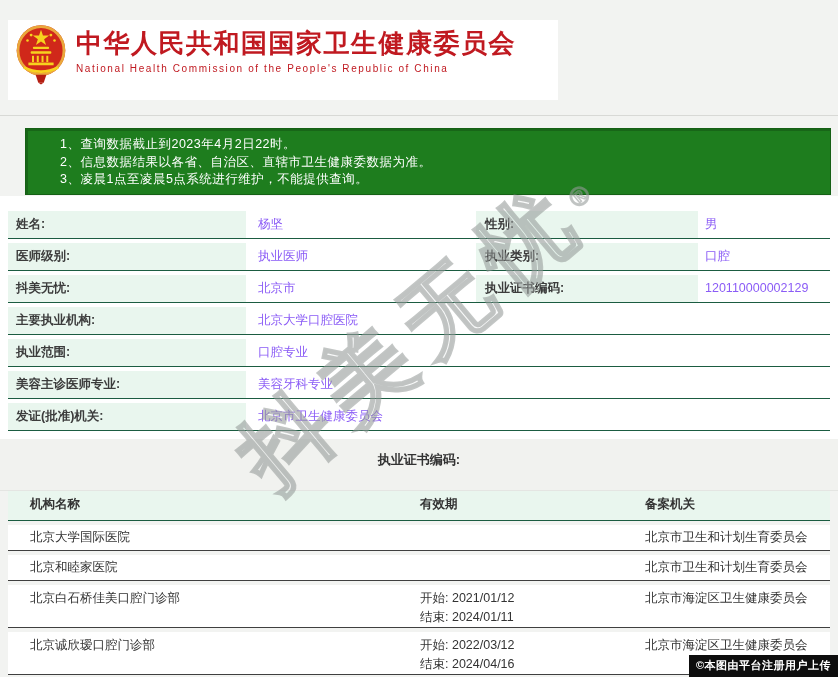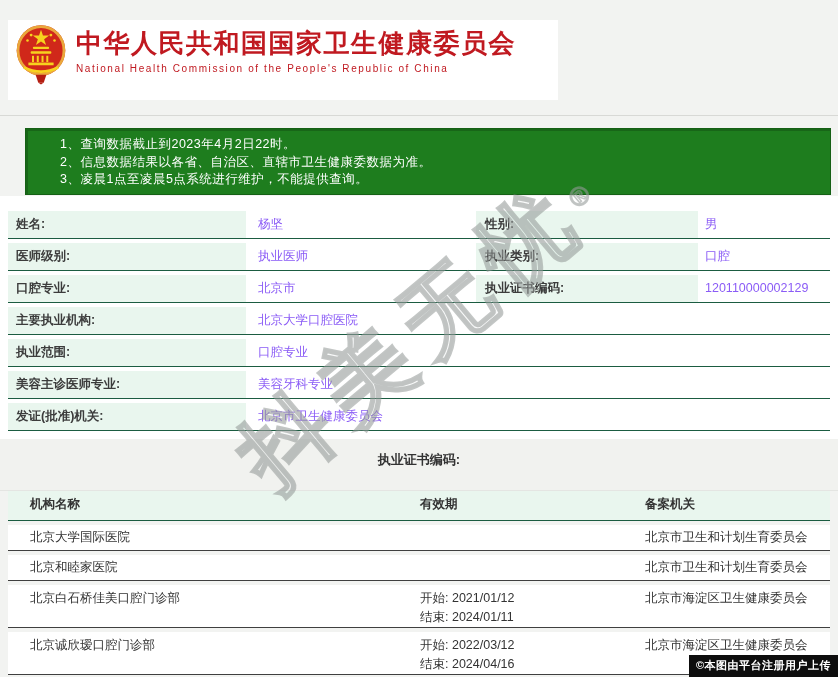--- a/index.html
+++ b/index.html
@@ -117,21 +117,21 @@
     <div class="cell lab c3">性别:</div>
     <div class="cell val c4">男</div>
   </div>
   <div class="drow">
     <div class="cell lab c1">医师级别:</div>
     <div class="cell val c2">执业医师</div>
     <div class="cell lab c3">执业类别:</div>
     <div class="cell val c4">口腔</div>
   </div>
   <div class="drow">
-    <div class="cell lab c1">口腔专业:</div>
+    <div class="cell lab c1">抖美无忧:</div>
     <div class="cell val c2">北京市</div>
     <div class="cell lab c3">执业证书编码:</div>
     <div class="cell val c4">120110000002129</div>
   </div>
   <div class="drow">
     <div class="cell lab c1">主要执业机构:</div>
     <div class="cell val c2 grow">北京大学口腔医院</div>
   </div>
   <div class="drow">
     <div class="cell lab c1">执业范围:</div>

